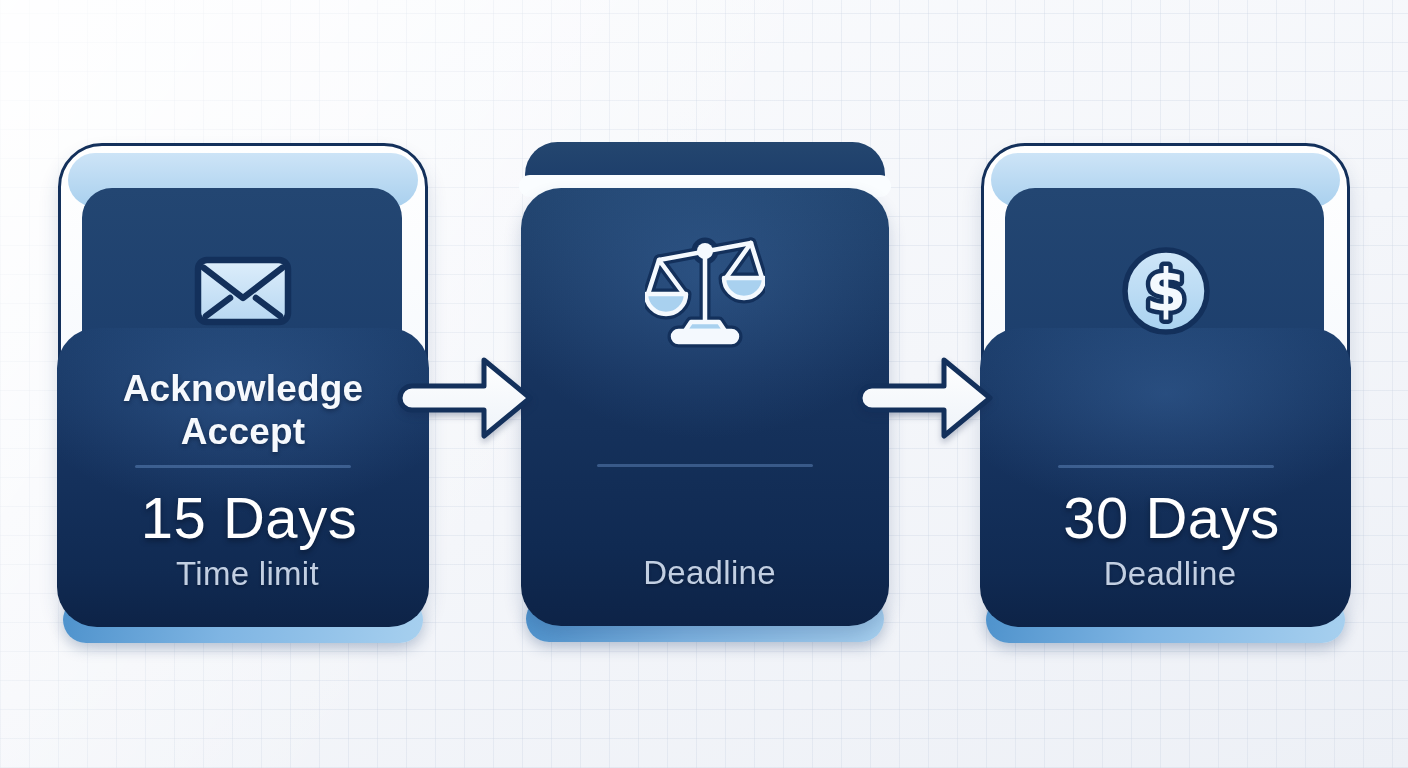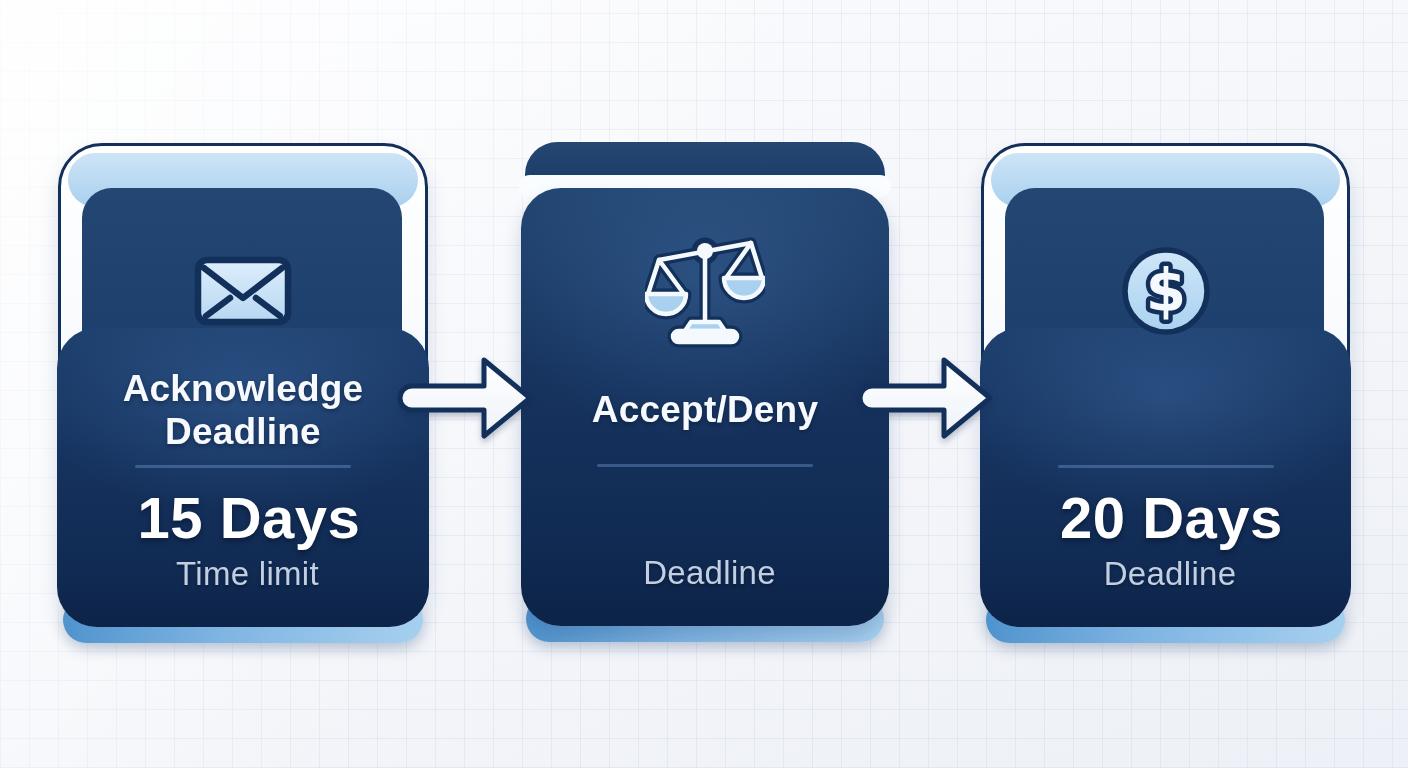--- a/index.html
+++ b/index.html
@@ -59,21 +59,21 @@
   .title{
     position:absolute;top:212px;left:18px;right:18px;height:112px;
     display:flex;align-items:center;justify-content:center;
     color:#f6f9fd;font-size:37px;font-weight:700;line-height:1.16;letter-spacing:.2px;
     text-shadow:0 2px 4px rgba(6,18,40,.45);
   }
   .divider{position:absolute;top:322px;left:50%;transform:translateX(-50%);width:216px;height:3px;border-radius:2px;background:rgba(110,150,205,.42);}
   .days{
     position:absolute;top:336px;left:12px;right:0;height:76px;
     display:flex;align-items:center;justify-content:center;
-    color:#ffffff;font-size:58px;font-weight:700;letter-spacing:.5px;
+    color:#ffffff;font-size:58px;font-weight:400;letter-spacing:.5px;
     text-shadow:0 3px 5px rgba(5,15,35,.5);
   }
   .sub{
     position:absolute;top:412px;left:9px;right:0;
     color:#c2cfe2;font-size:33px;font-weight:500;letter-spacing:.3px;
     text-shadow:0 2px 3px rgba(5,15,35,.4);
   }
   .arrow{position:absolute;width:142px;height:96px;z-index:9;filter:drop-shadow(0 4px 3px rgba(20,40,80,.28));}
   #card1{left:58px;top:143px;}
   #card2{left:521px;top:142px;width:368px;}
@@ -99,21 +99,21 @@
               <linearGradient id="env" x1="0" y1="0" x2="0" y2="1">
             <stop offset="0" stop-color="#ddeefb"></stop>
                 <stop offset="1" stop-color="#b7d7f2"></stop>
           </linearGradient>
             </defs>
           <rect x="4" y="4" width="90" height="62" rx="9" fill="url(#env)" stroke="#13305b" stroke-width="6.5"></rect>
           <path d="M10 12 L49 42 L88 12" fill="none" stroke="#13305b" stroke-width="6.5" stroke-linecap="round" stroke-linejoin="round"></path>
           <path d="M12 60 L36 42 M86 60 L62 42" fill="none" stroke="#13305b" stroke-width="6.5" stroke-linecap="round"></path>
         </svg>
       </div>
-      <div class="title">Acknowledge Deadline</div>
+      <div class="title">Acknowledge Accept</div>
       <div class="divider"></div>
       <div class="days">15 Days</div>
       <div class="sub">Time limit</div>
     </div>
   </section>
 
   <svg class="arrow" id="arrow1" viewBox="0 0 142 96">
     <defs>
         <linearGradient id="aw1" x1="0" y1="0" x2="0" y2="1">
       <stop offset="0" stop-color="#ffffff"></stop>
@@ -148,21 +148,20 @@
             <path d="M14 30 L3 64 M14 30 L39 64" fill="none"></path>
             <path d="M1 64 A20 20 0 0 0 41 64 Z" fill="#a9d1ef"></path>
             <path d="M106 13 L81 48 M106 13 L117 48" fill="none"></path>
             <path d="M79 48 A20 20 0 0 0 119 48 Z" fill="#a9d1ef"></path>
             <path d="M46 92 L74 92 L80 101 L40 101 Z" fill="#a9d1ef"></path>
             <rect x="28" y="101" width="64" height="11" rx="5.5" fill="#f4f9fe"></rect>
             <circle cx="60" cy="21" r="8" fill="#f4f9fe" stroke="none"></circle>
           </g>
         </svg>
       </div>
-      <div class="title">Accept/Deny</div>
       <div class="divider"></div>
       <div class="sub">Deadline</div>
     </div>
   </section>
 
   <svg class="arrow" id="arrow2" viewBox="0 0 142 96">
     <defs>
         <linearGradient id="aw2" x1="0" y1="0" x2="0" y2="1">
       <stop offset="0" stop-color="#ffffff"></stop>
           <stop offset="1" stop-color="#eef3f9"></stop>
@@ -184,18 +183,18 @@
               <linearGradient id="dol" x1="0" y1="0" x2="0" y2="1">
             <stop offset="0" stop-color="#cfe6f8"></stop>
                 <stop offset="1" stop-color="#a9d2f0"></stop>
           </linearGradient>
             </defs>
           <circle cx="46" cy="46" r="41" fill="url(#dol)" stroke="#13305b" stroke-width="5.5"></circle>
           <text x="46" y="66" text-anchor="middle" font-family="DejaVu Sans, sans-serif" font-size="58" font-weight="bold" fill="#f4f9fe" stroke="#13305b" stroke-width="9" stroke-linejoin="round" style="paint-order:stroke">$</text>
         </svg>
       </div>
       <div class="divider"></div>
-      <div class="days">20 Days</div>
+      <div class="days">30 Days</div>
       <div class="sub">Deadline</div>
     </div>
   </section>
 
 </div>
 
 </body></html>

